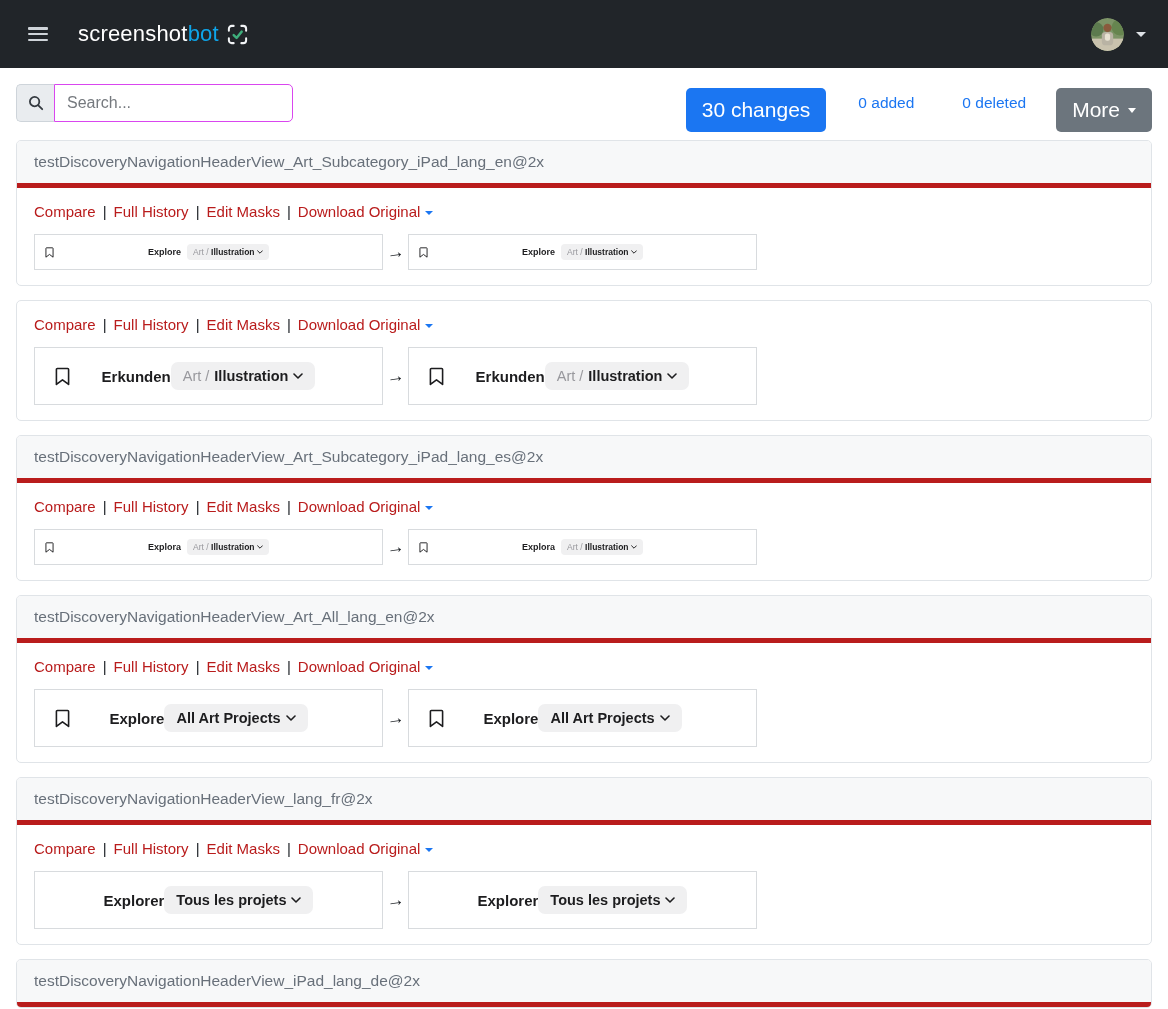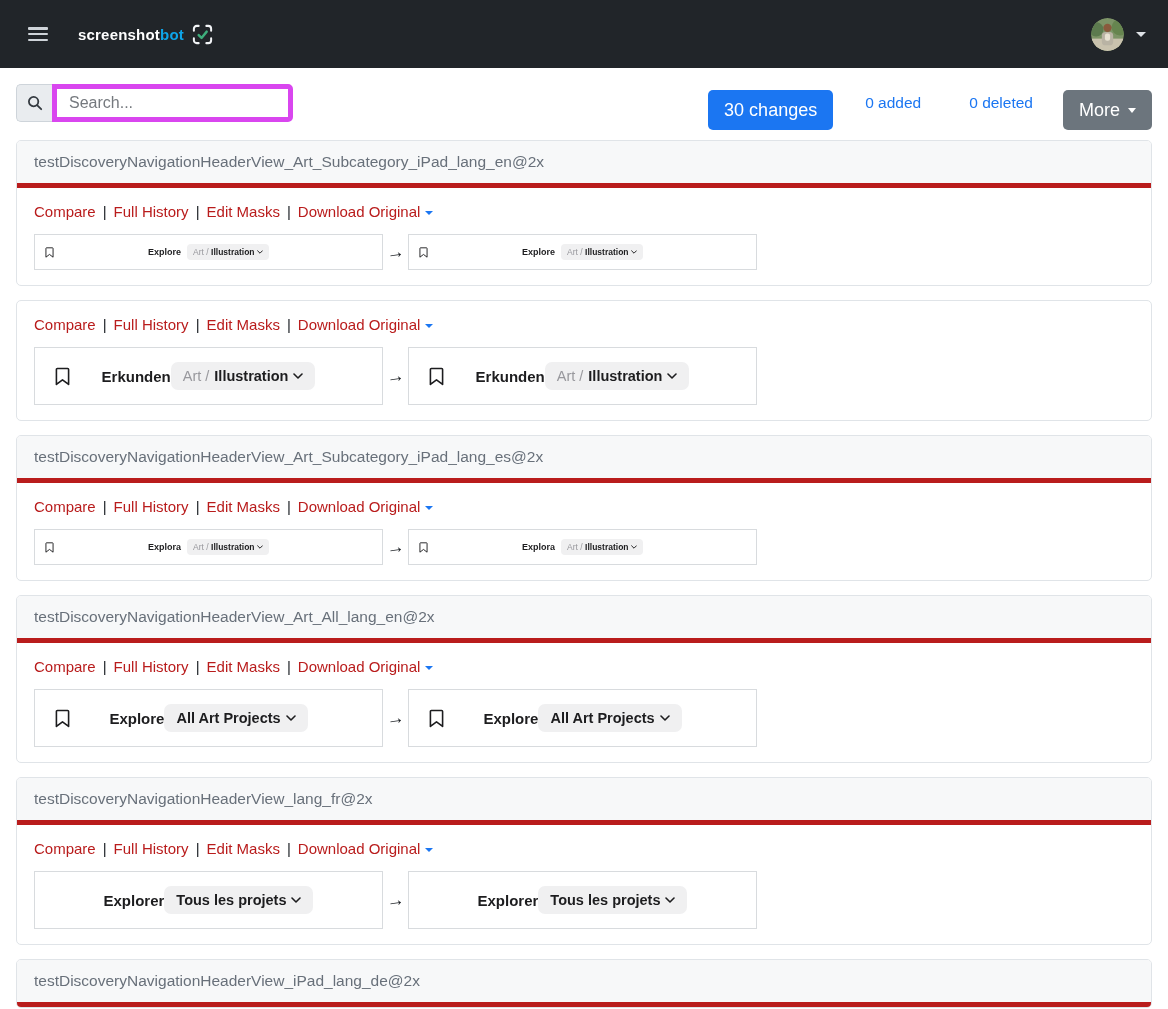--- a/index.html
+++ b/index.html
@@ -5,34 +5,34 @@
   html,body{margin:0;padding:0;}
   body{
     width:1168px;height:1009px;overflow:hidden;background:#ffffff;
     font-family:"Liberation Sans", sans-serif;color:#212529;
   }
   
   .navbar{height:68px;background:#212529;display:flex;align-items:center;padding:0 22px;box-sizing:border-box;}
   .hamburger{width:20px;height:14px;display:flex;flex-direction:column;justify-content:space-between;cursor:pointer;margin-left:6px;}
   .hamburger span{display:block;height:2.5px;background:#cfd4d9;border-radius:1px;}
   .brand{display:flex;align-items:center;margin-left:30px;cursor:pointer;}
-  .brand-text{font-size:15px;font-weight:700;color:#ffffff;letter-spacing:.2px;}
+  .brand-text{font-size:22px;font-weight:400;color:#ffffff;letter-spacing:.2px;}
   .brand-accent{color:#0ea5e9;}
   .brand-icon{margin-left:7px;display:flex;align-items:center;}
   .nav-right{margin-left:auto;display:flex;align-items:center;}
   .avatar{width:33px;height:33px;border-radius:50%;overflow:hidden;display:block;cursor:pointer;}
   .nav-caret{width:0;height:0;border-left:5px solid transparent;border-right:5px solid transparent;border-top:5px solid #dee2e6;margin-left:12px;cursor:pointer;}
   
   .toolbar{display:flex;align-items:center;margin:16px 16px 0 16px;height:38px;}
   .search-group{display:flex;width:277px;height:38px;box-sizing:border-box;}
   .search-addon{width:38px;background:#e9ecef;border:1px solid #ced4da;border-right:none;border-radius:5px 0 0 5px;display:flex;align-items:center;justify-content:center;box-sizing:border-box;}
-  .search-input{flex:1;border:5px solid #d946ef;border-radius:0 5px 5px 0;padding:0 12px;font-size:16px;color:#495057;outline:none;box-sizing:border-box;font-family:"Liberation Sans",sans-serif;}
+  .search-input{flex:1;border:1px solid #d946ef;border-radius:0 5px 5px 0;padding:0 12px;font-size:16px;color:#495057;outline:none;box-sizing:border-box;font-family:"Liberation Sans",sans-serif;}
   .search-input::placeholder{color:#75797e;}
   .toolbar-right{margin-left:auto;display:flex;align-items:center;}
-  .btn{border:none;border-radius:5px;font-size:18px;font-family:"Liberation Sans",sans-serif;cursor:pointer;padding:9px 16px;line-height:1.25;margin-top:14px;}
+  .btn{border:none;border-radius:5px;font-size:21px;font-family:"Liberation Sans",sans-serif;cursor:pointer;padding:9px 16px;line-height:1.25;margin-top:14px;}
   .btn-primary{background:#1b76f2;color:#ffffff;}
   .btn-secondary{background:#6c757d;color:#ffffff;display:flex;align-items:center;margin-left:14px;}
   .btn-caret{width:0;height:0;border-left:4.5px solid transparent;border-right:4.5px solid transparent;border-top:5px solid #ffffff;margin-left:8px;}
   .nav-pill-link{color:#1b76f2;font-size:15.5px;text-decoration:none;padding:9px 16px;margin-left:16px;cursor:pointer;}
   
   .cards{margin:18px 16px 0 16px;}
   .card{border:1px solid #e0e4e8;border-radius:5px;margin-bottom:14px;background:#fff;overflow:hidden;}
   .card-header{background:#f7f8f9;border-bottom:5px solid #b91c1c;padding:12px 17px;font-size:15.5px;color:#68707a;}
   .card-body{padding:13px 17px 15px 17px;}
   .link-row{font-size:15px;line-height:21px;}

